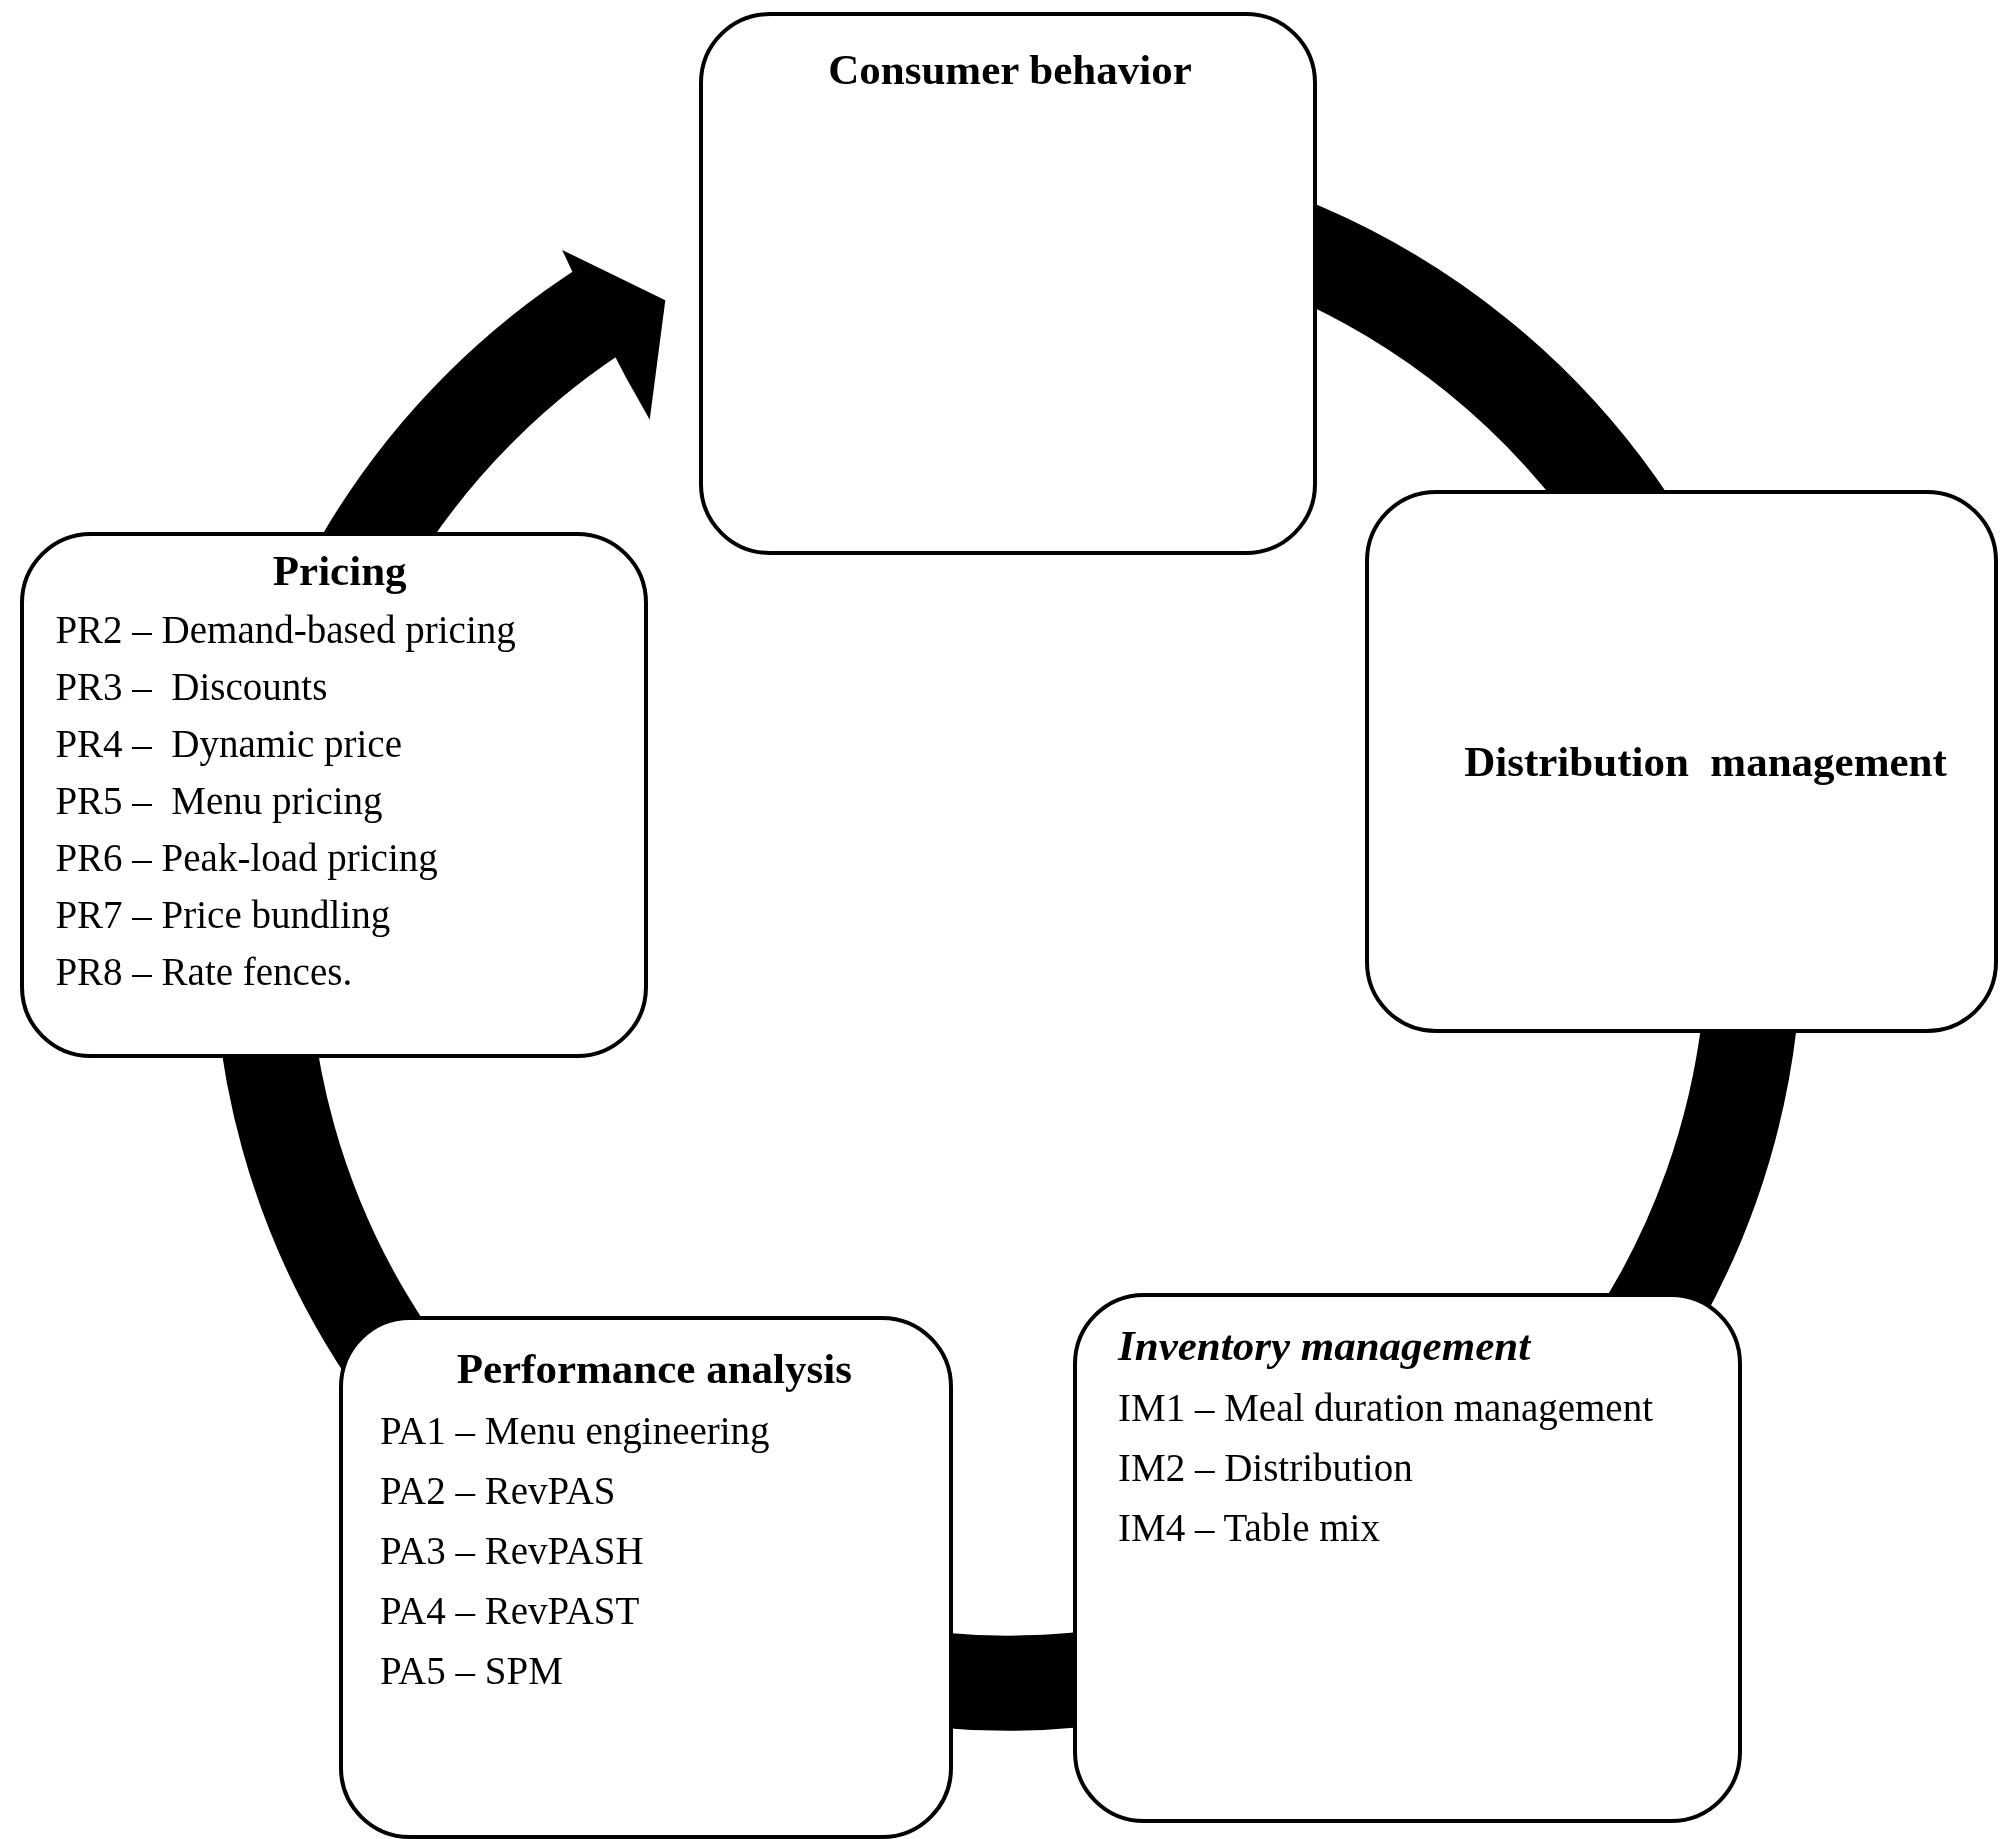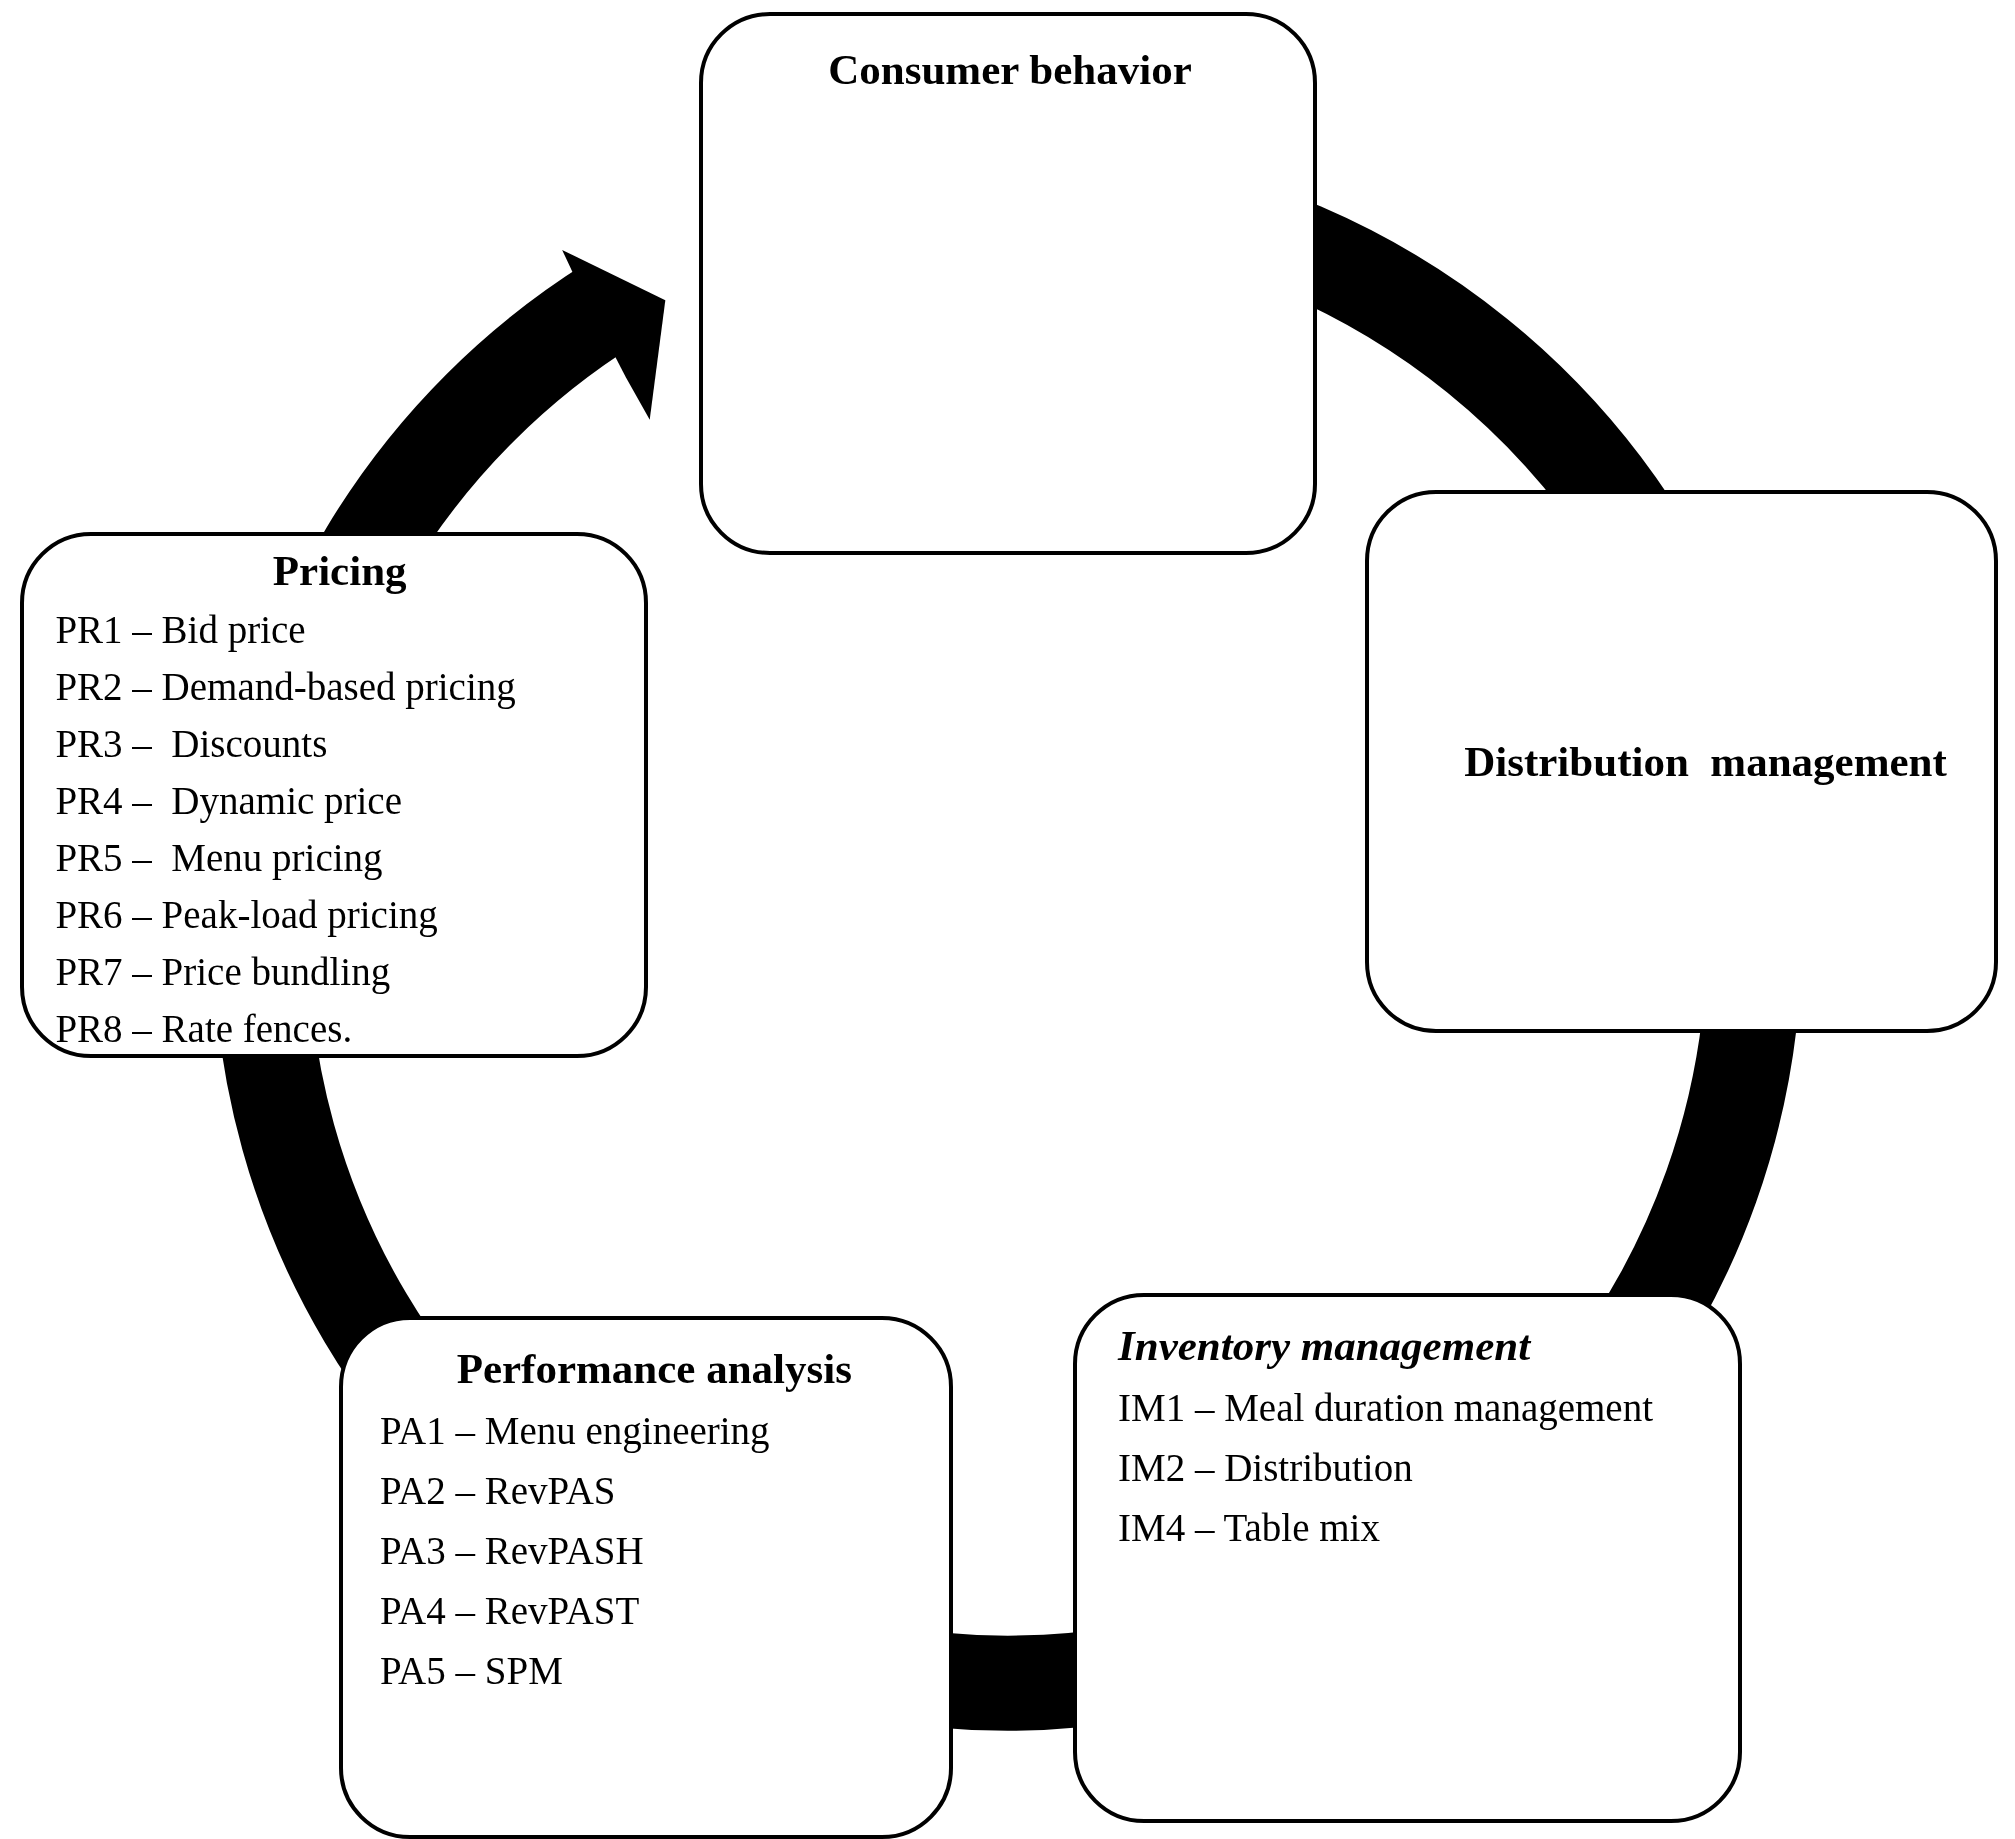--- a/index.html
+++ b/index.html
@@ -51,21 +51,20 @@
     <polygon points="857,430 828,368 980,442 957,618 922,556" fill="#000000"></polygon>
   </svg>
 
   <div class="box box-consumer" style="left:699px;top:12.2px;width:618px;height:543px;padding:28.5px 27px 0 31px;">
     <h2 class="box-title">Consumer behavior</h2>
   </div>
 
   <div class="box box-pricing" style="left:20.4px;top:532px;width:628px;height:526px;padding:12.2px 20.4px 0 31px;">
     <h2 class="box-title">Pricing</h2>
     <div class="items">
-        <div class="item">PR1 – Bid price</div>
         <div class="item">PR2 – Demand-based pricing</div>
         <div class="item">PR3 –  Discounts</div>
         <div class="item">PR4 –  Dynamic price</div>
         <div class="item">PR5 –  Menu pricing</div>
         <div class="item">PR6 – Peak-load pricing</div>
         <div class="item">PR7 – Price bundling</div>
         <div class="item">PR8 – Rate fences.</div>
       </div>
   </div>
 

